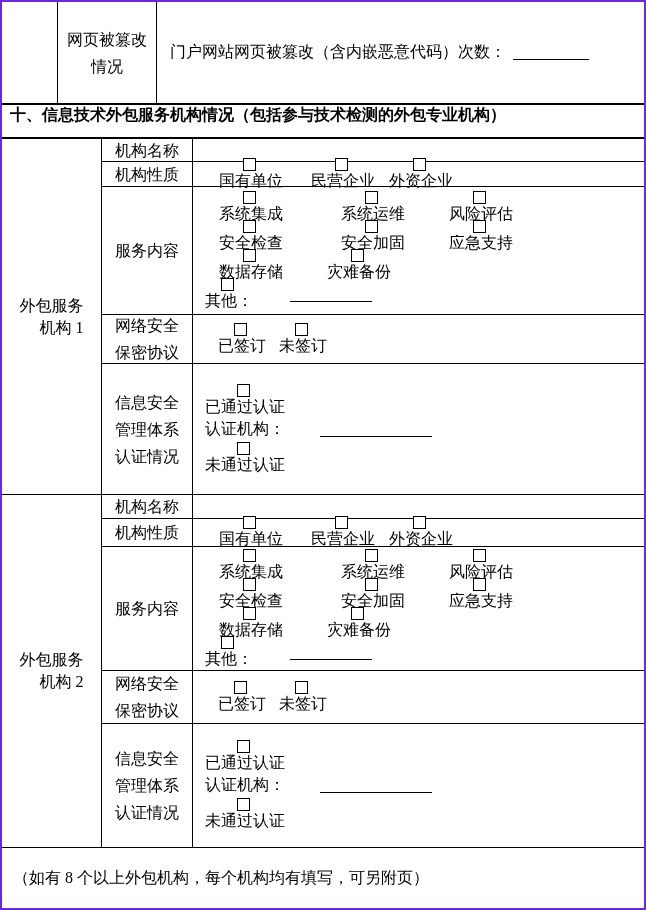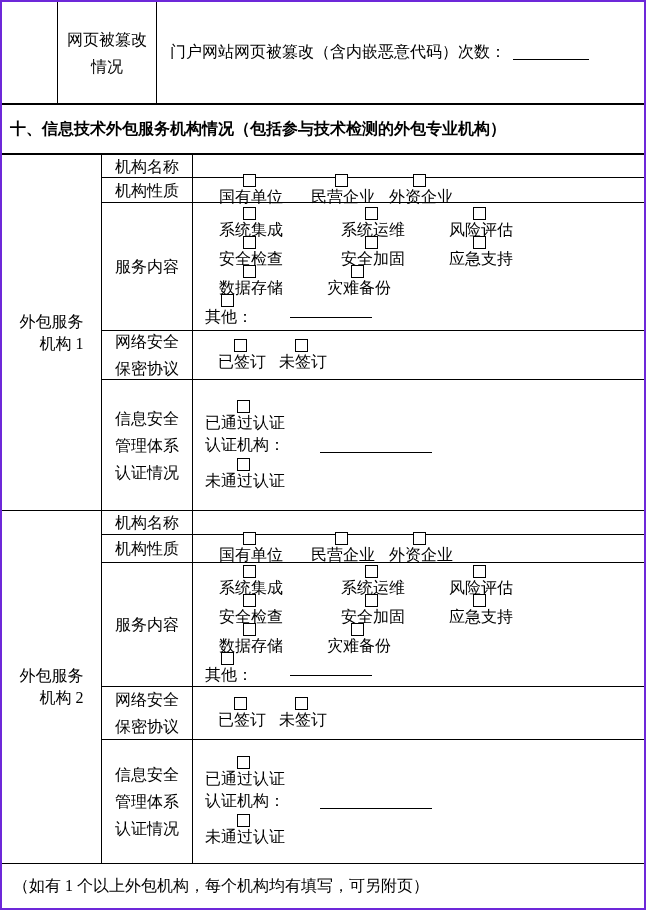--- a/index.html
+++ b/index.html
@@ -14,22 +14,22 @@
     overflow:hidden;
   }
   .tbl {
     position:absolute; left:0; top:0; right:0; bottom:0;
     border:2px solid #6d28d9;
     display:flex; flex-direction:column;
   }
   .trow { display:flex; flex:none; border-bottom:1px solid #000; }
   .top-row { height:103px; border-bottom-width:2px; }
   .section-row {
-    height:50px; border-bottom-width:2px;
-    align-items:center; padding-left:8px;
+    height:34px; border-bottom-width:2px;
+    padding-left:8px;
     font-weight:bold; font-size:16px;
   }
   .footer-row { flex:1; border-bottom:none; align-items:center; padding-left:11px; }
 
   .c-spacer { width:56px; border-right:1px solid #000; }
   .c-toplabel {
     width:99px; border-right:1px solid #000;
     display:flex; align-items:center; justify-content:center;
     text-align:center; white-space:pre-line; line-height:27px;
   }
@@ -324,17 +324,17 @@
                 <span>未通过认证</span>
               </span>
             </div>
           </div>
         </div>
 
       </div>
     </div>
 
     <div class="trow footer-row">
-      <span>（如有 1 个以上外包机构，每个机构均有填写，可另附页）</span>
+      <span>（如有 8 个以上外包机构，每个机构均有填写，可另附页）</span>
     </div>
 
   </div>
 </div>
 
 </body></html>

